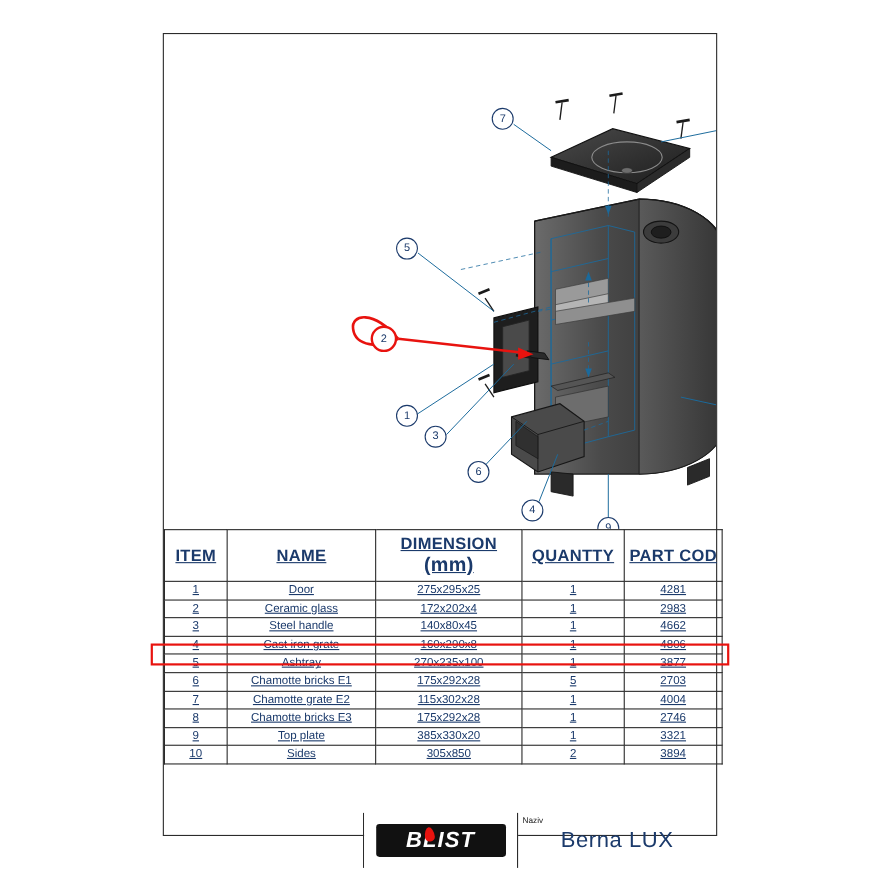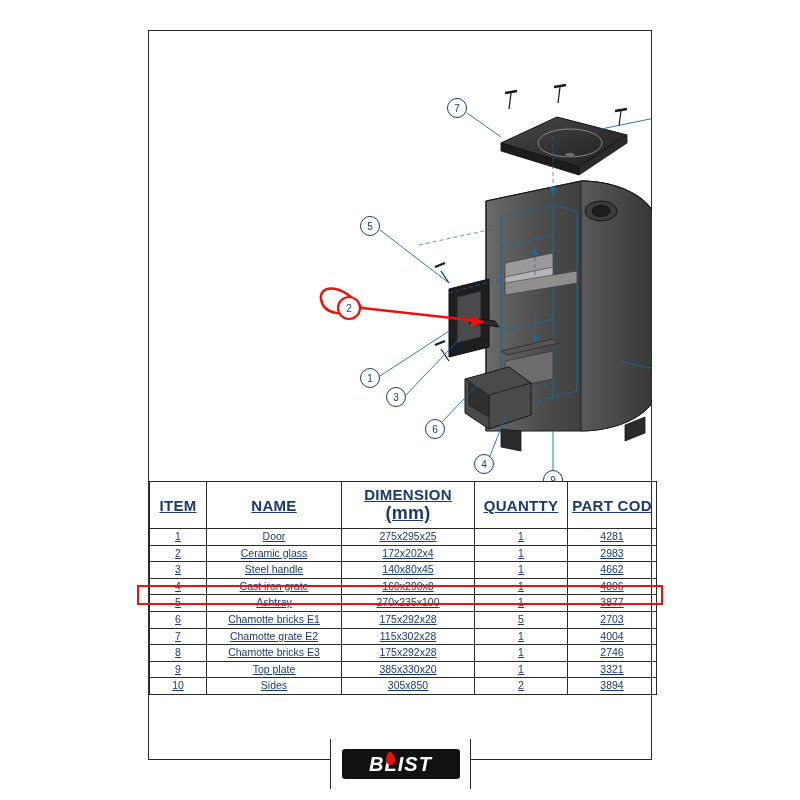--- a/index.html
+++ b/index.html
@@ -434,15 +434,19 @@
   <div id="row-highlight"></div>
 
   <div id="title-block">
     <div id="tb-left"></div>
     <div id="tb-logo">
       <div class="logo-box">
         <span class="logo-text">BLIST</span>
         <span class="logo-flame"></span>
       </div>
     </div>
+    <div id="tb-right">
+      <div id="tb-naziv">Naziv</div>
+      <div id="tb-model">Berna LUX</div>
+    </div>
   </div>
 
 </div>
 
 </body></html>

